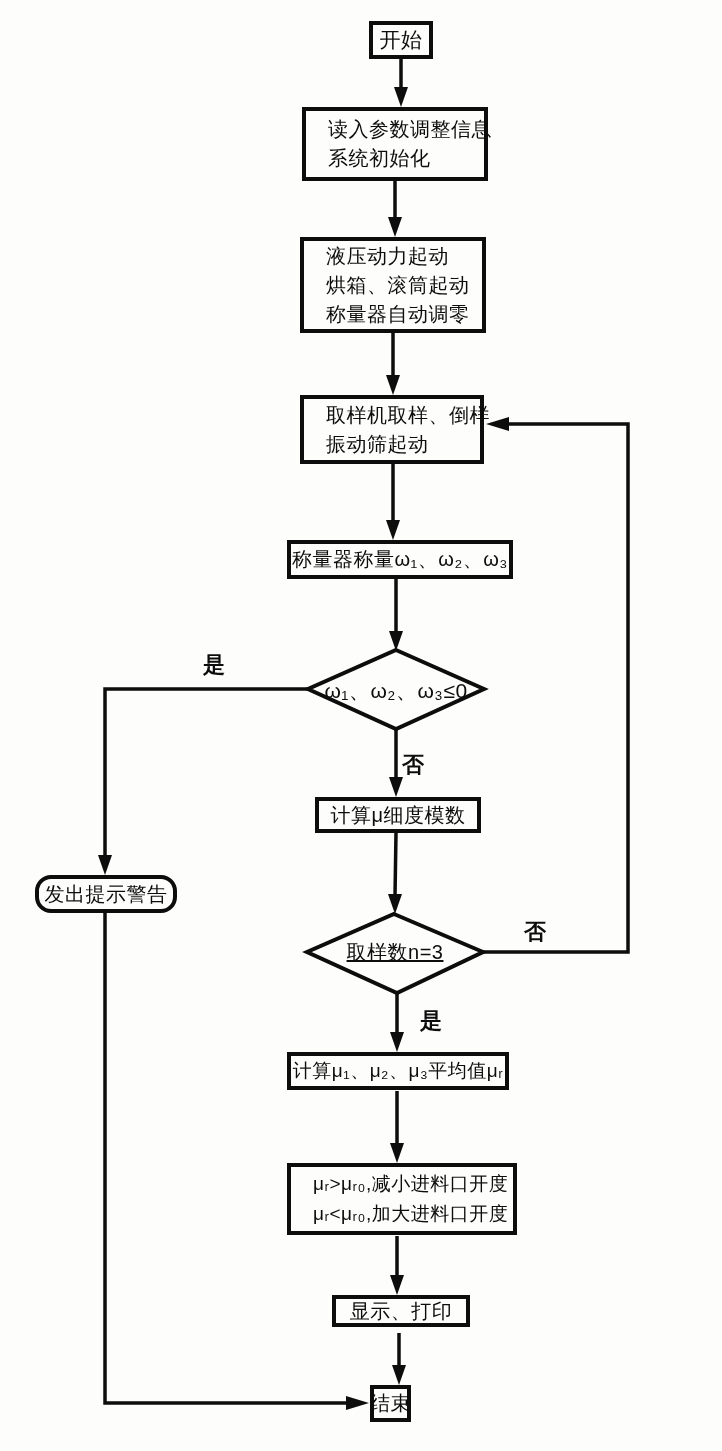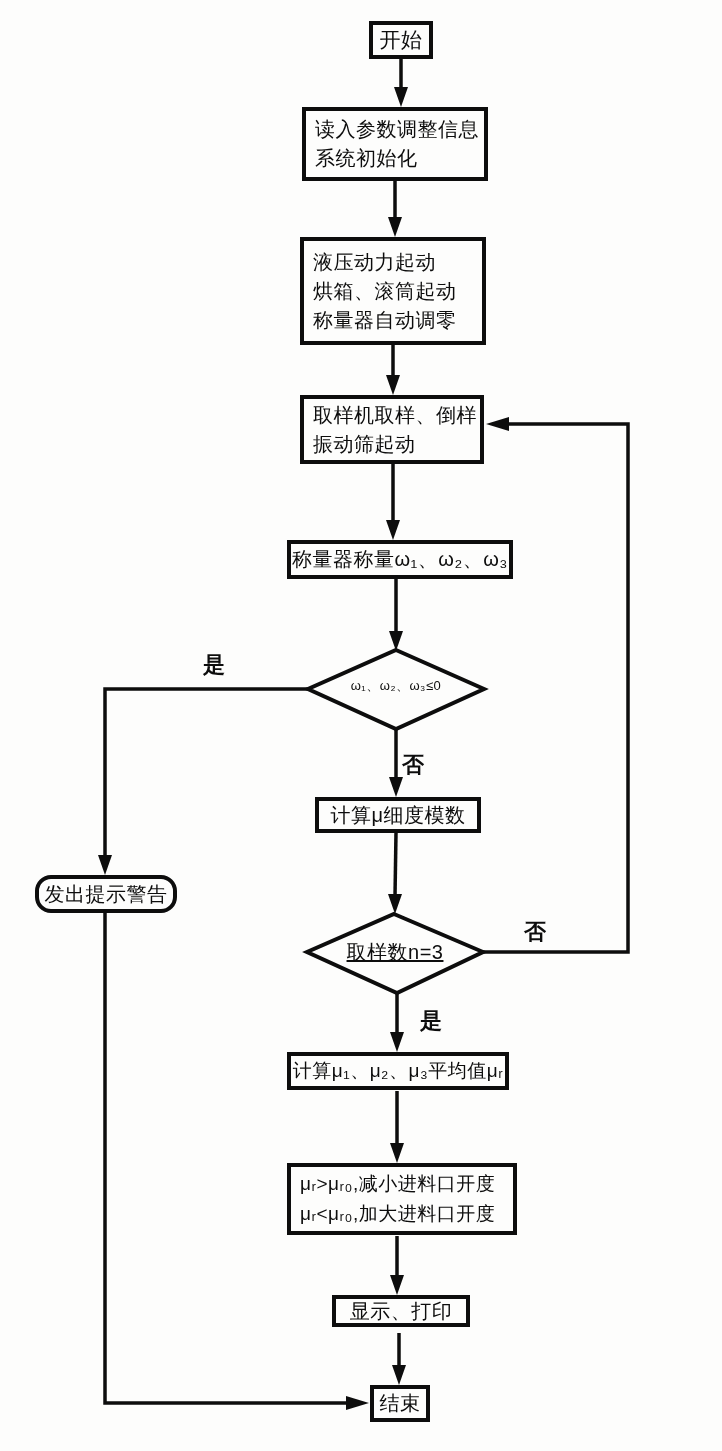--- a/index.html
+++ b/index.html
@@ -8,21 +8,21 @@
     font-family:"Liberation Sans","DejaVu Sans",sans-serif;color:#0d0d0d;
     margin:0 auto;overflow:hidden;
   }
   .wires{position:absolute;left:0;top:0;width:722px;height:1451px;}
   .node{
     position:absolute;box-sizing:border-box;border:4px solid #0d0d0d;
     background:#fdfdfc;display:flex;flex-direction:column;justify-content:center;
     letter-spacing:0.5px;
   }
   .node.center{align-items:center;text-align:center;}
-  .node.left{align-items:flex-start;padding-left:9px;padding-right:4px;}
+  .node.left{align-items:flex-start;padding-left:22px;padding-right:4px;}
   .node .ln{display:block;white-space:nowrap;}
   .dtext{
     position:absolute;text-align:center;white-space:nowrap;
     letter-spacing:0.5px;
   }
   .elabel{position:absolute;font-size:22px;font-weight:bold;}
   .f20{font-size:20px;line-height:29px;}
   .f19{font-size:19px;line-height:30px;}
   .f21{font-size:21px;}
 </style>
@@ -86,36 +86,36 @@
 
   <div class="node center f21" style="left:369px;top:21px;width:64px;height:38px;">
     <span class="ln">开始</span>
   </div>
 
   <div class="node left f20" style="left:302px;top:107px;width:186px;height:74px;">
     <span class="ln">读入参数调整信息</span>
     <span class="ln">系统初始化</span>
   </div>
 
-  <div class="node left f20" style="left:300px;top:237px;width:186px;height:108px;">
+  <div class="node left f20" style="left:300px;top:237px;width:186px;height:96px;">
     <span class="ln">液压动力起动</span>
     <span class="ln">烘箱、滚筒起动</span>
     <span class="ln">称量器自动调零</span>
   </div>
 
   <div class="node left f20" style="left:300px;top:395px;width:184px;height:69px;justify-content:center;">
     <span class="ln">取样机取样、倒样</span>
     <span class="ln">振动筛起动</span>
   </div>
 
   <div class="node center f20" style="left:287px;top:540px;width:226px;height:39px;">
     <span class="ln">称量器称量ω₁、ω₂、ω₃</span>
   </div>
 
-  <div class="dtext" style="left:316px;top:677px;width:160px;font-size:13px;">ω₁、ω₂、ω₃≤0</div>
+  <div class="dtext" style="left:316px;top:677px;width:160px;font-size:21px;">ω₁、ω₂、ω₃≤0</div>
 
   <div class="node center f20" style="left:35px;top:875px;width:142px;height:38px;border-radius:16px;">
     <span class="ln">发出提示警告</span>
   </div>
 
   <div class="node center f20" style="left:315px;top:797px;width:166px;height:36px;">
     <span class="ln">计算μ细度模数</span>
   </div>
 
   <div class="dtext" style="left:315px;top:939px;width:160px;font-size:20px;text-decoration:underline;">取样数n=3</div>
@@ -126,21 +126,21 @@
 
   <div class="node left f19" style="left:287px;top:1163px;width:230px;height:72px;">
     <span class="ln">μᵣ&gt;μᵣ₀,减小进料口开度</span>
     <span class="ln">μᵣ&lt;μᵣ₀,加大进料口开度</span>
   </div>
 
   <div class="node center f20" style="left:332px;top:1295px;width:138px;height:32px;">
     <span class="ln">显示、打印</span>
   </div>
 
-  <div class="node center f20" style="left:370px;top:1385px;width:60px;height:37px;text-align:right;">
+  <div class="node center f20" style="left:370px;top:1385px;width:41px;height:37px;text-align:right;">
     <span class="ln">结束</span>
   </div>
 
   <span class="elabel" style="left:203px;top:650px;">是</span>
   <span class="elabel" style="left:402px;top:750px;">否</span>
   <span class="elabel" style="left:524px;top:917px;">否</span>
   <span class="elabel" style="left:420px;top:1006px;">是</span>
 
 </div>
 

